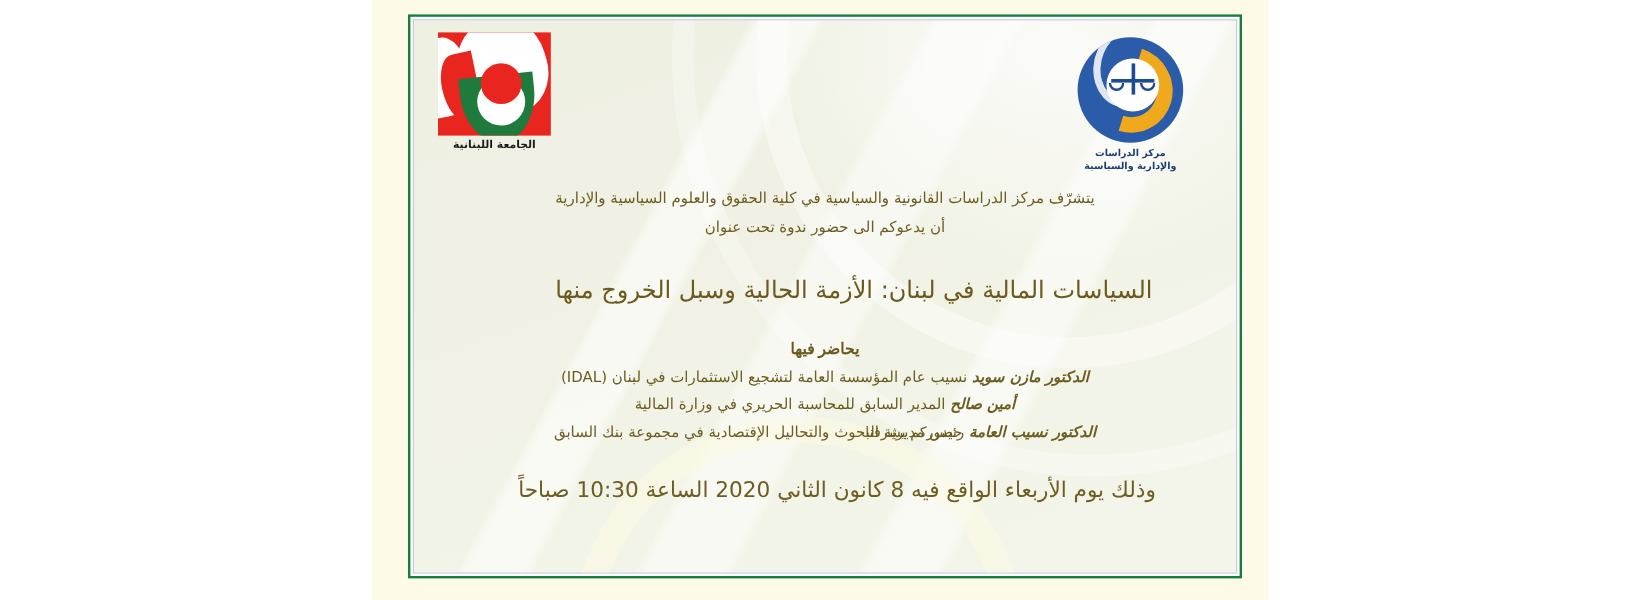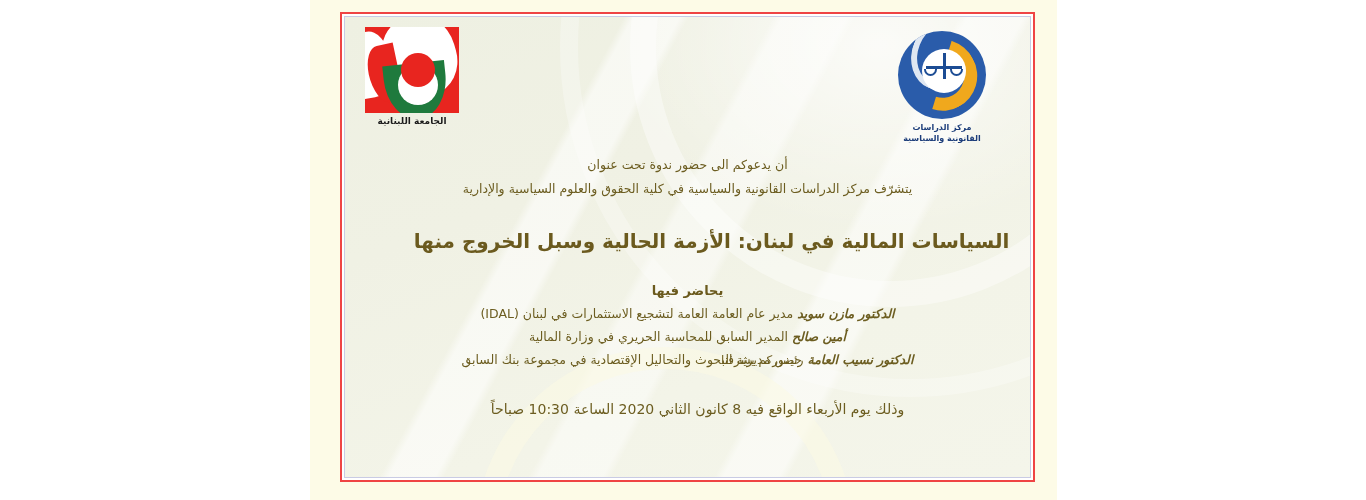--- a/index.html
+++ b/index.html
@@ -31,21 +31,21 @@
     background: #fdfbe7;
   }
 
   
   #card {
     position: absolute;
     left: 340px;
     top: 12px;
     width: 695px;
     height: 470px;
-    border: 2px solid #ef4444;
+    border: 2px solid #15803d;
     background: #ffffff;
     padding: 2px;
   }
   #card-inner {
     position: relative;
     width: 100%;
     height: 100%;
     border: 1px solid #c9cbe4;
     background:
       linear-gradient(118deg,
@@ -250,42 +250,43 @@
     direction: rtl;
   }
   .intro-line {
     font-size: 12.5px;
     line-height: 24px;
     color: #6c5d20;
   }
   #seminar-title {
     margin-top: 26px;
     font-size: 20px;
-    font-weight: bold;
+    font-weight: normal;
     color: #6b5a1e;
     line-height: 28px;
     padding-left: 48px;
   }
   #speakers-heading {
     margin-top: 26px;
     font-size: 13px;
     font-weight: bold;
     color: #6b5a1e;
     line-height: 20px;
+    font-family: Liberation Serif, serif;
   }
   .speaker-line {
     font-size: 12.5px;
     line-height: 21px;
     color: #6c5d20;
     margin-top: 2px;
   }
   .speaker-line b { font-weight: bold; font-style: italic; }
   #logistics { margin-top: 28px; }
   .logistics-line {
-    font-size: 14px;
+    font-size: 18px;
     line-height: 22px;
     color: #6c5d20;
     padding-left: 20px;
   }
   #closing {
     position: absolute;
     left: 0; right: 0;
     top: 308px;
     text-align: right;
     padding-right: 228px;
@@ -328,39 +329,39 @@
             <div class="arc-yellow"></div>
             <div class="arc-white"></div>
             <div class="inner-disc"></div>
             <div class="scale-bar"></div>
             <div class="scale-stem"></div>
             <div class="scale-pan-l"></div>
             <div class="scale-pan-r"></div>
           </div>
           <div id="clps-caption">
             <div>مركز الدراسات</div>
-            <div>القانونية والسياسية</div>
+            <div>والإدارية والسياسية</div>
           </div>
         </div>
 
       </div>
 
       <div id="content">
 
+        <div class="intro-line">يتشرّف مركز الدراسات القانونية والسياسية في كلية الحقوق والعلوم السياسية والإدارية</div>
         <div class="intro-line">أن يدعوكم الى حضور ندوة تحت عنوان</div>
-        <div class="intro-line">يتشرّف مركز الدراسات القانونية والسياسية في كلية الحقوق والعلوم السياسية والإدارية</div>
 
         <div id="seminar-title">السياسات المالية في لبنان: الأزمة الحالية وسبل الخروج منها</div>
 
         <div id="speakers-heading">يحاضر فيها</div>
 
         <div id="speakers-list">
           <div class="speaker-line">
             <b>الدكتور مازن سويد</b>
-            <span>مدير عام العامة العامة لتشجيع الاستثمارات في لبنان (IDAL)</span>
+            <span>نسيب عام المؤسسة العامة لتشجيع الاستثمارات في لبنان (IDAL)</span>
           </div>
           <div class="speaker-line">
             <b>أمين صالح</b>
             <span>المدير السابق للمحاسبة الحريري في وزارة المالية</span>
           </div>
           <div class="speaker-line">
             <b>الدكتور نسيب العامة</b>
             <span>رئيس مديرية البحوث والتحاليل الإقتصادية في مجموعة بنك السابق</span>
           </div>
         </div>

